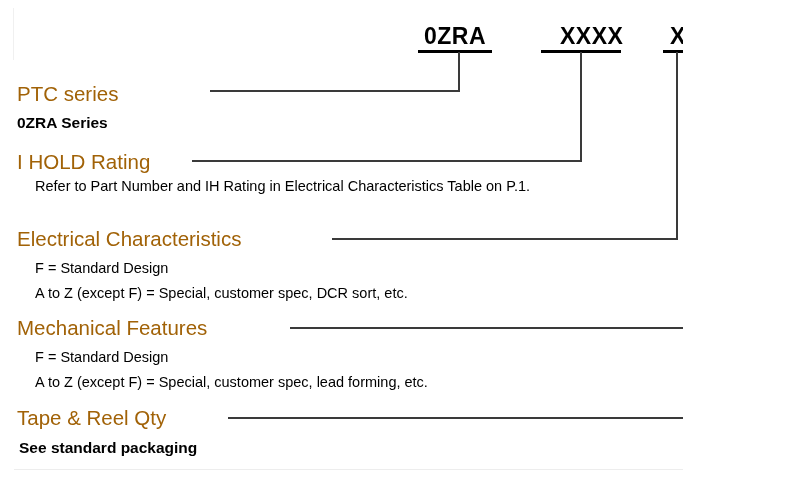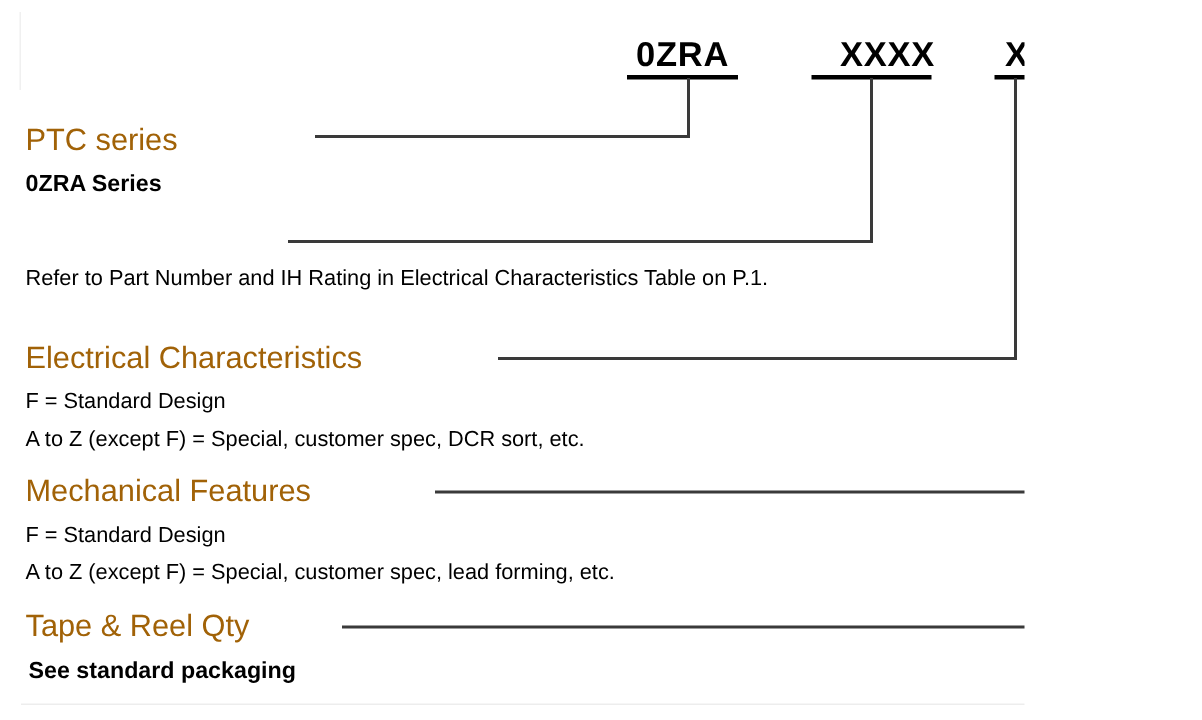--- a/index.html
+++ b/index.html
@@ -65,20 +65,21 @@
     line-height: 1;
     white-space: nowrap;
     color: #000;
   }
   .lbl-sm {
     position: absolute;
     font-size: 14.5px;
     line-height: 1;
     white-space: nowrap;
     color: #000;
+    margin-left: 18px;
   }
   
   .lead-h {
     position: absolute;
     height: 2px;
     background: #3a3a3a;
   }
   .lead-v {
     position: absolute;
     width: 2px;
@@ -115,20 +116,21 @@
 
   <div class="lead-h" style="left:290px; top:327px; width:430px;"></div>
   <div class="lead-v" style="left:718px; top:52px;  height:277px;"></div>
 
   <div class="lead-h" style="left:228px; top:417px; width:546px;"></div>
   <div class="lead-v" style="left:772px; top:52px;  height:367px;"></div>
 
   <div class="lbl-big" style="left:17px; top:84px;">PTC series</div>
   <div class="lbl-bold" style="left:17px; top:115px;">0ZRA Series</div>
 
+  <div class="lbl-big" style="left:17px; top:152px;">I HOLD Rating</div>
   <div class="lbl-sm" style="left:17px; top:179px;">Refer to Part Number and IH Rating in Electrical Characteristics Table on P.1.</div>
 
   <div class="lbl-big" style="left:17px; top:229px;">Electrical Characteristics</div>
   <div class="lbl-sm" style="left:17px; top:261px;">F = Standard Design</div>
   <div class="lbl-sm" style="left:17px; top:286px;">A to Z (except F) = Special, customer spec, DCR sort, etc.</div>
 
   <div class="lbl-big" style="left:17px; top:318px;">Mechanical Features</div>
   <div class="lbl-sm" style="left:17px; top:350px;">F = Standard Design</div>
   <div class="lbl-sm" style="left:17px; top:375px;">A to Z (except F) = Special, customer spec, lead forming, etc.</div>
 

